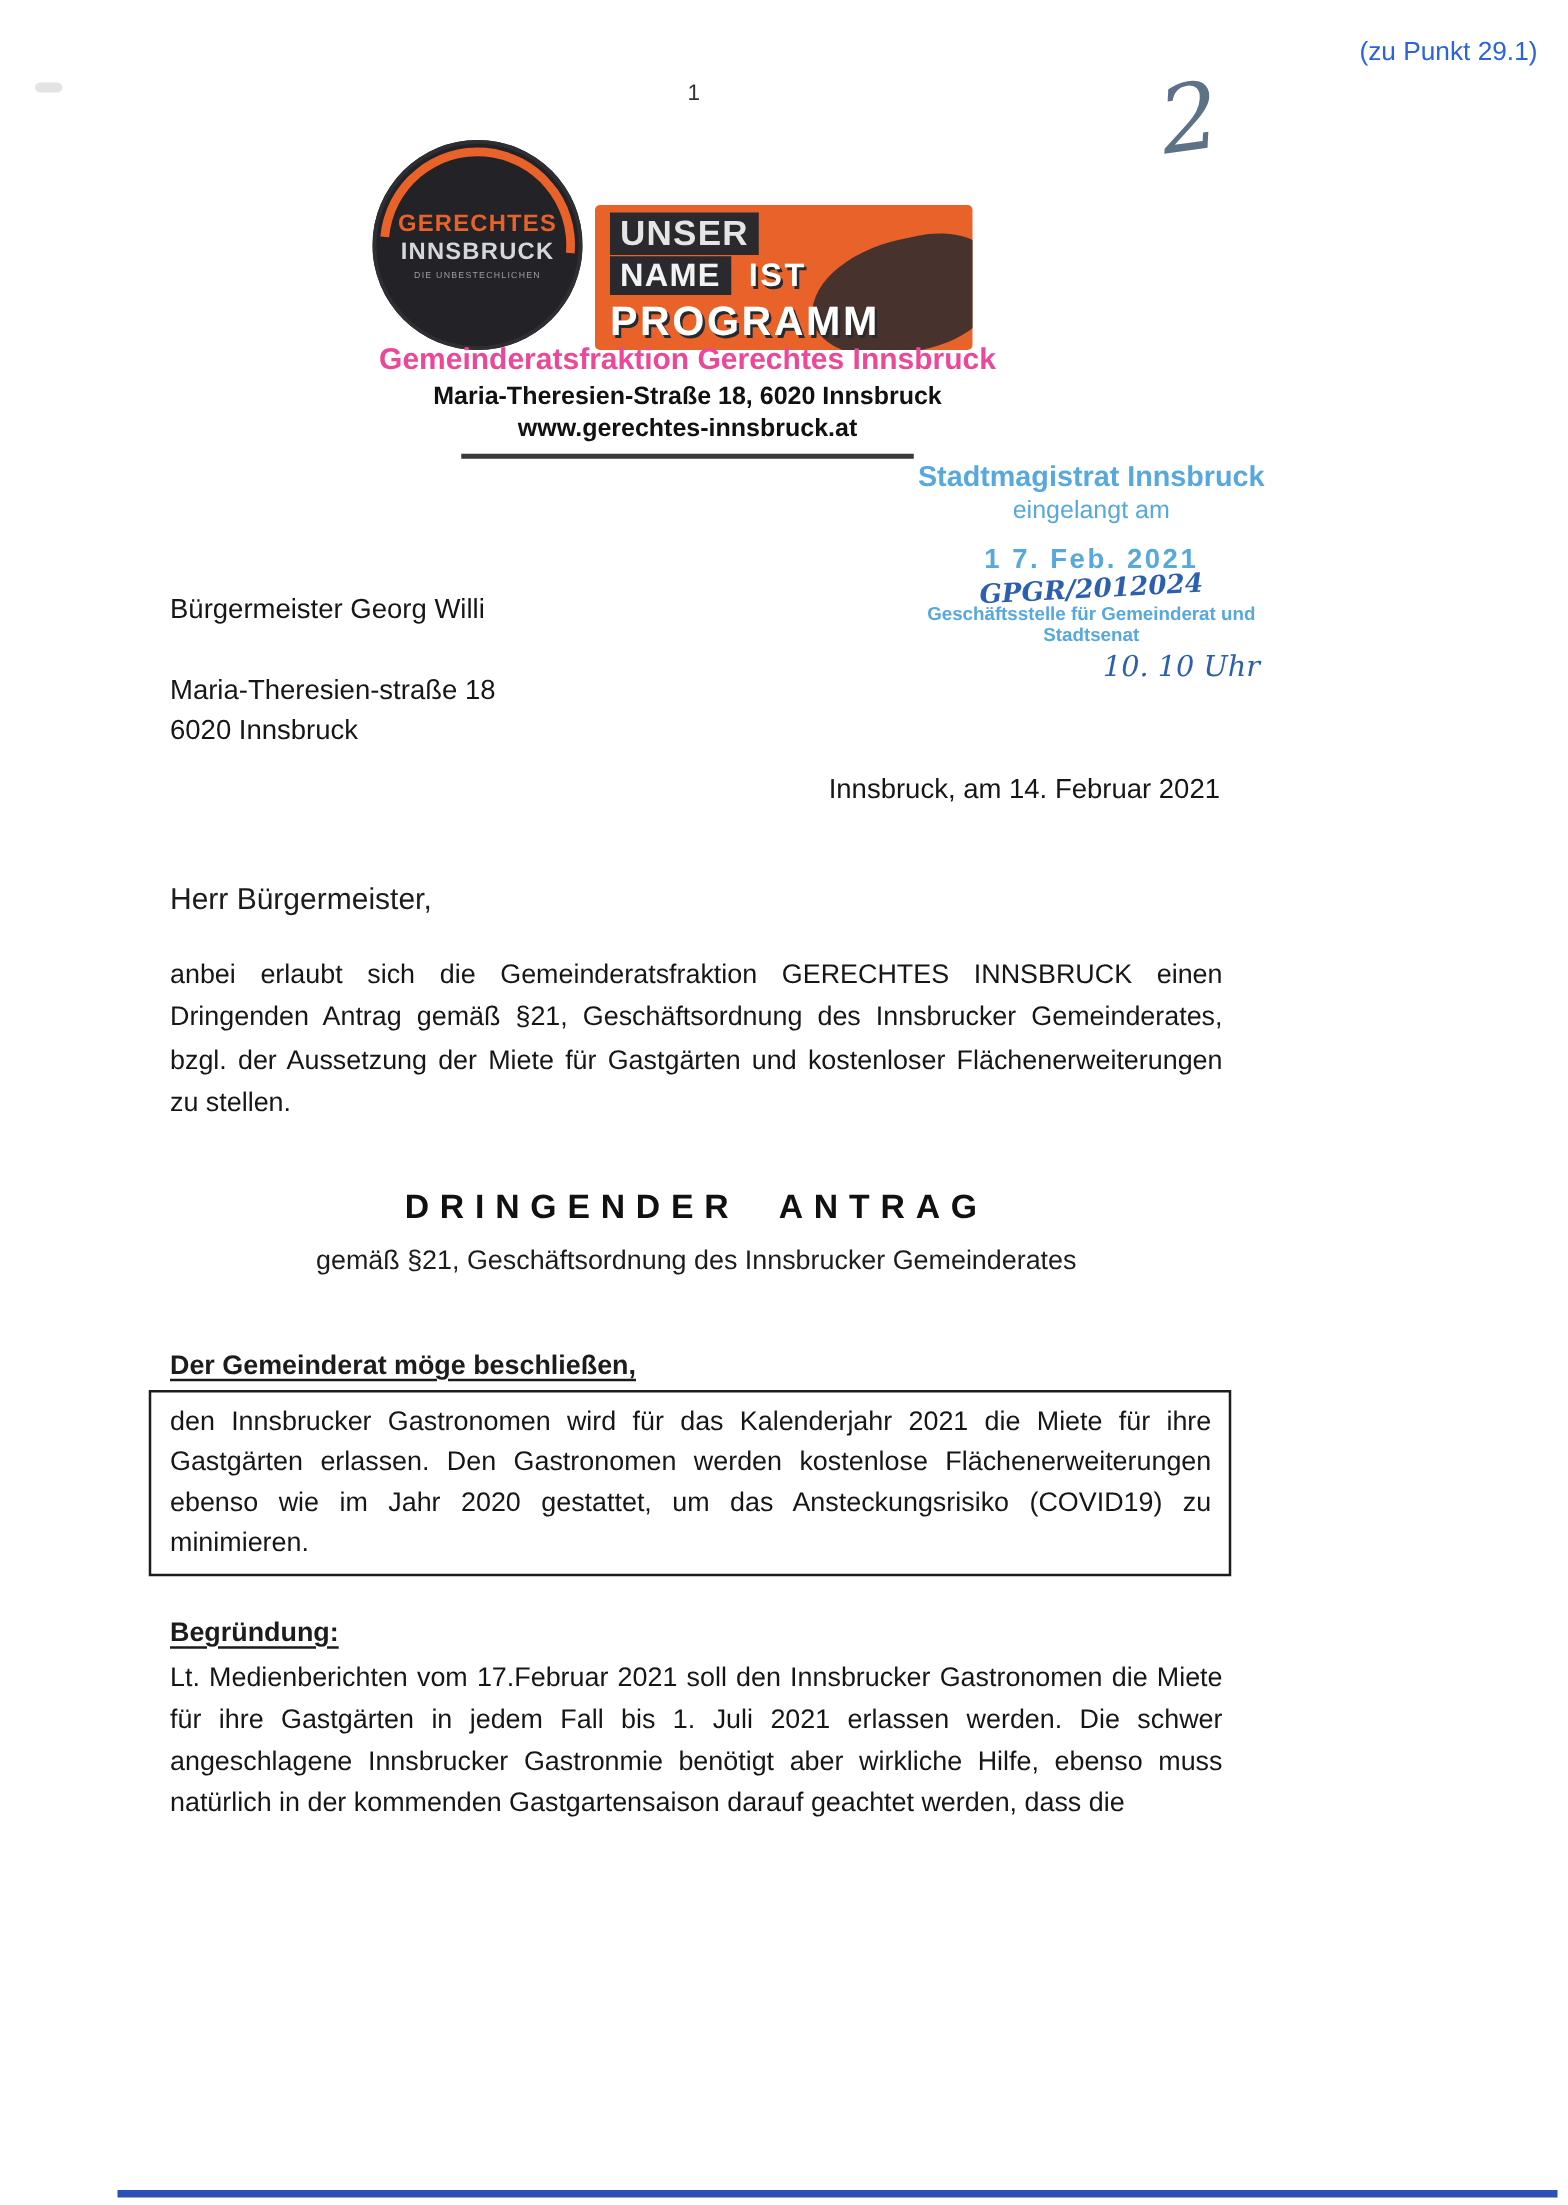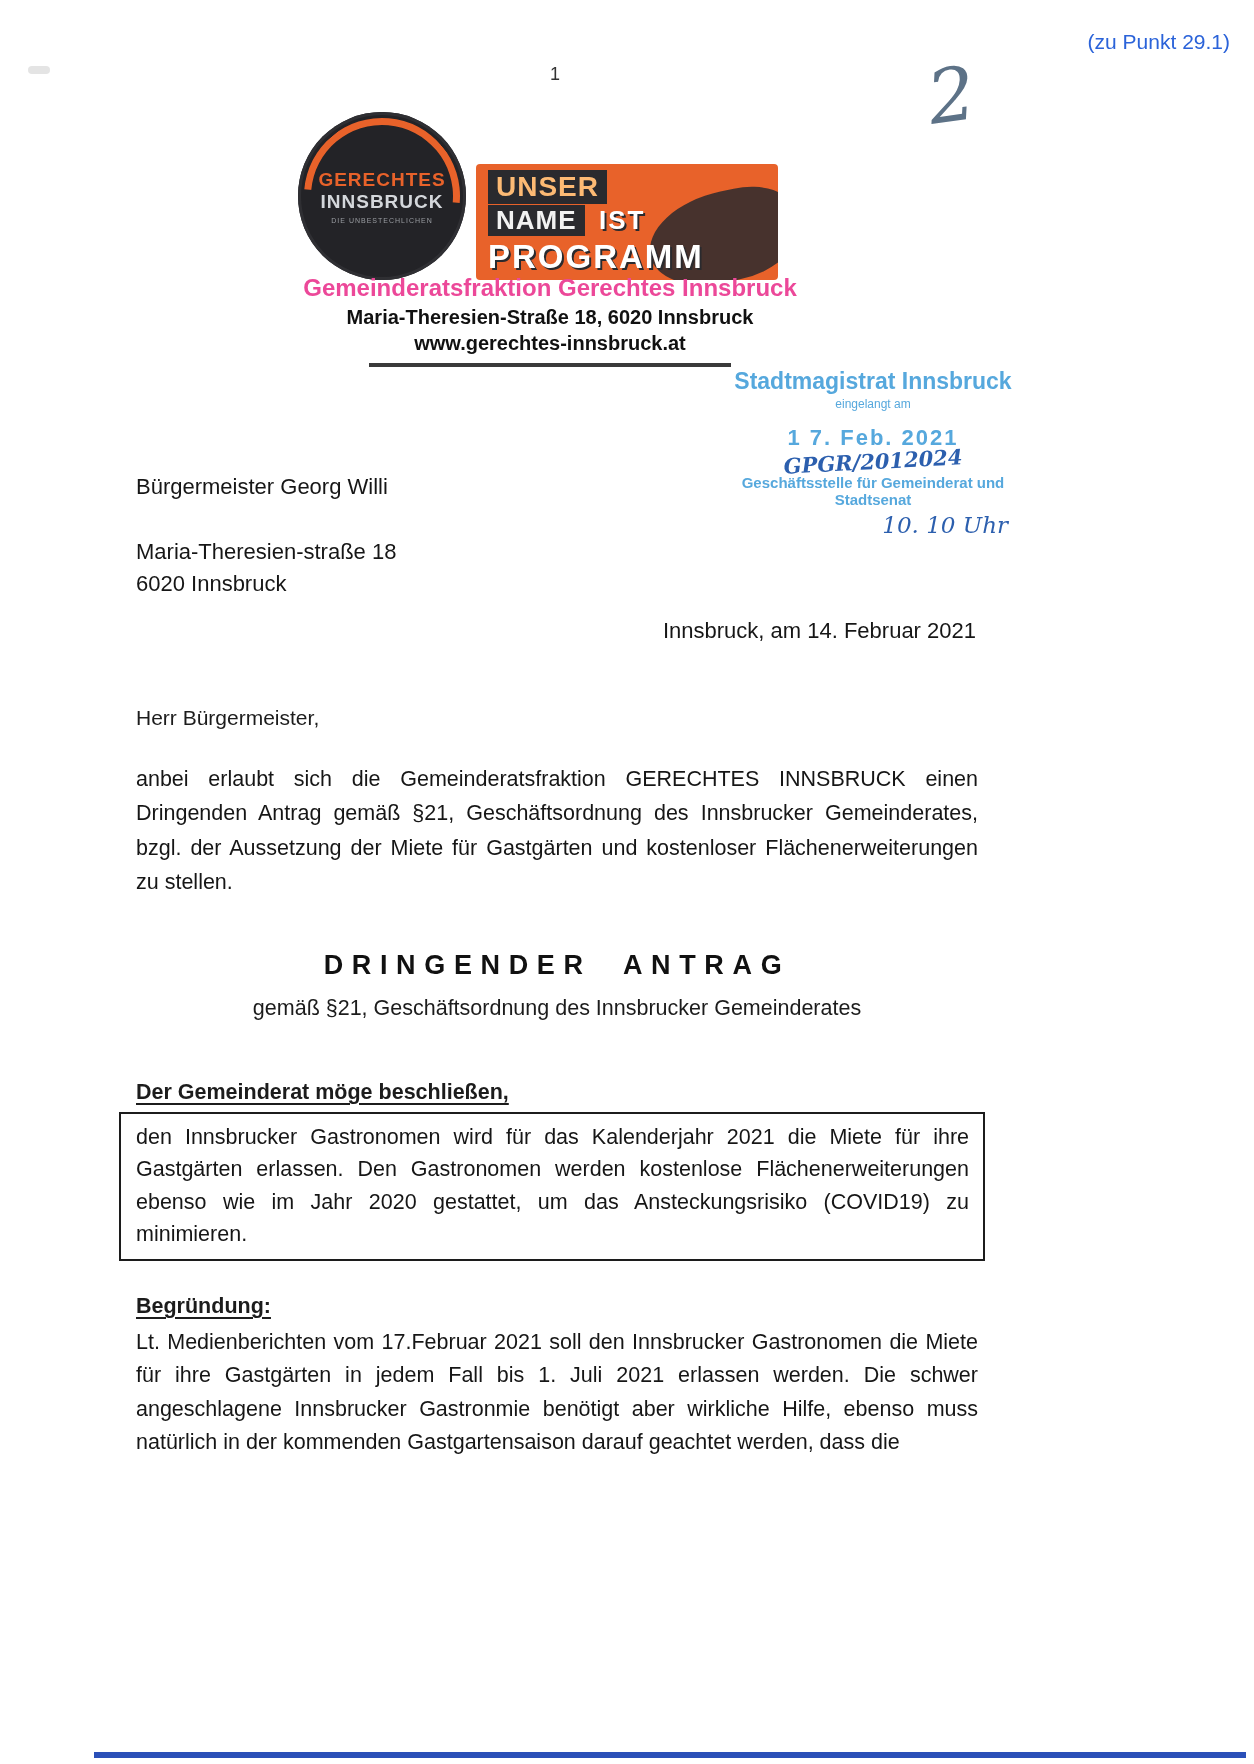--- a/index.html
+++ b/index.html
@@ -42,51 +42,51 @@
 
   .logo-banner {
     width:302px; height:116px; margin-left:10px; margin-top:22px;
     background:#e8622a; border-radius:4px; position:relative; overflow:hidden;
     padding:6px 12px;
   }
   .logo-banner::after {
     content:""; position:absolute; right:-20px; top:28px; width:150px; height:90px;
     background:#2a2a2e; border-radius:60% 40% 50% 50%; opacity:.85; transform:rotate(-12deg);
   }
-  .lb1 { display:inline-block; background:#2a2a2e; color:#fdba74; font-weight:bold; font-size:28px; padding:1px 8px; letter-spacing:1px; position:relative; z-index:2; }
+  .lb1 { display:inline-block; background:#2a2a2e; color:#e5e5e5; font-weight:bold; font-size:28px; padding:1px 8px; letter-spacing:1px; position:relative; z-index:2; }
   .lb-row2 { position:relative; z-index:2; margin-top:1px; }
   .lb-name { display:inline-block; background:#2a2a2e; color:#f2f2f2; font-weight:bold; font-size:26px; padding:0 8px; letter-spacing:1px; }
   .lb-ist { display:inline-block; color:#fff; font-weight:bold; font-size:26px; margin-left:10px; text-shadow:2px 2px 0 #2a2a2e; letter-spacing:2px; }
   .lb3 { position:relative; z-index:2; color:#fff; font-weight:bold; font-size:33px; letter-spacing:2px; text-shadow:2px 2px 0 #2a2a2e; margin-top:2px; }
 
   
   .letterhead { position:absolute; top:274px; left:0; width:1100px; text-align:center; }
   .lh-org { font-weight:bold; font-size:24px; color:#ec4899; }
   .lh-addr { font-weight:bold; font-size:20px; margin-top:4px; color:#111; }
   .lh-web { font-weight:bold; font-size:20px; margin-top:3px; color:#111; }
   .lh-rule { width:362px; height:4px; background:#3a3a3a; margin:8px auto 0 auto; }
 
   
   .stamp { position:absolute; top:368px; left:718px; width:310px; text-align:center; color:#56a8dd; }
   .st1 { font-weight:bold; font-size:23px; }
-  .st2 { font-size:12px; margin-top:2px;text-align:center; }
+  .st2 { font-size:20px; margin-top:2px;text-align:center; }
   .st-date { font-weight:bold; font-size:22px; margin-top:14px; letter-spacing:2px; }
   .hw { font-family:"DejaVu Serif", serif; font-style:italic; color:#2c5fae; }
   .st-hw1 { font-size:21px; font-weight:bold; transform:rotate(-3deg); margin-top:-2px; }
   .st3 { font-weight:bold; font-size:15px; margin-top:0; }
   .st-hw2 { font-size:23px; margin-top:4px; text-align:right; padding-right:20px; }
 
   
   .recipient { position:absolute; top:474px; left:136px; font-size:22px; color:#161616; }
   .recipient .r-name { margin-bottom:36px; }
   .recipient .r-line { line-height:1.45; }
 
   .dateline { position:absolute; top:618px; left:136px; width:840px; text-align:right; font-size:22px; color:#161616; }
 
-  .salutation { position:absolute; top:706px; left:136px; font-size:21px; }
+  .salutation { position:absolute; top:706px; left:136px; font-size:24px; }
 
   .intro {
     position:absolute; top:762px; left:136px; width:842px;
     font-size:21.5px; line-height:1.6; text-align:justify; color:#161616;
   }
 
   .motion-title {
     position:absolute; top:950px; left:136px; width:842px;
     text-align:center; font-weight:bold; font-size:27px;
     letter-spacing:0.32em; word-spacing:0.6em; color:#111;

